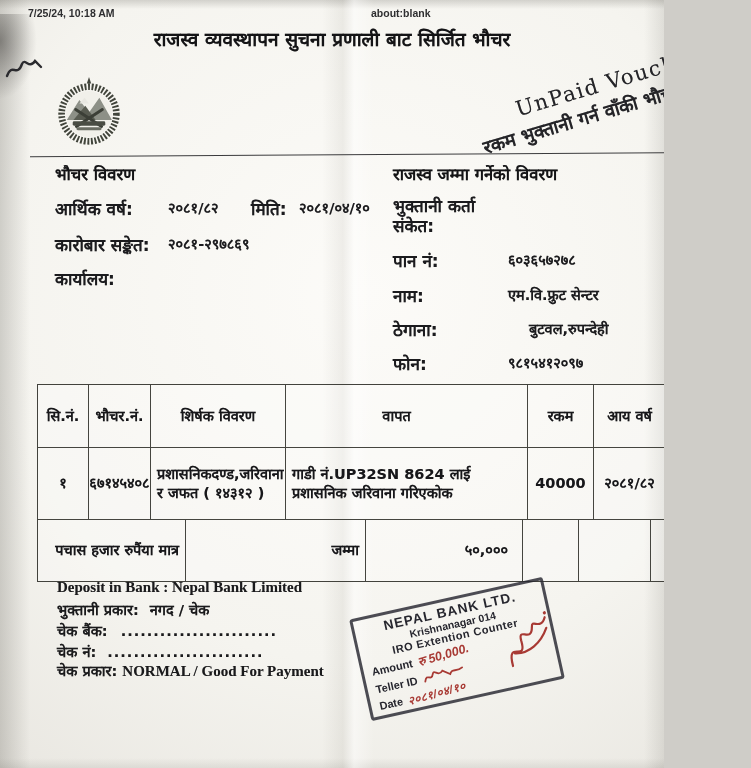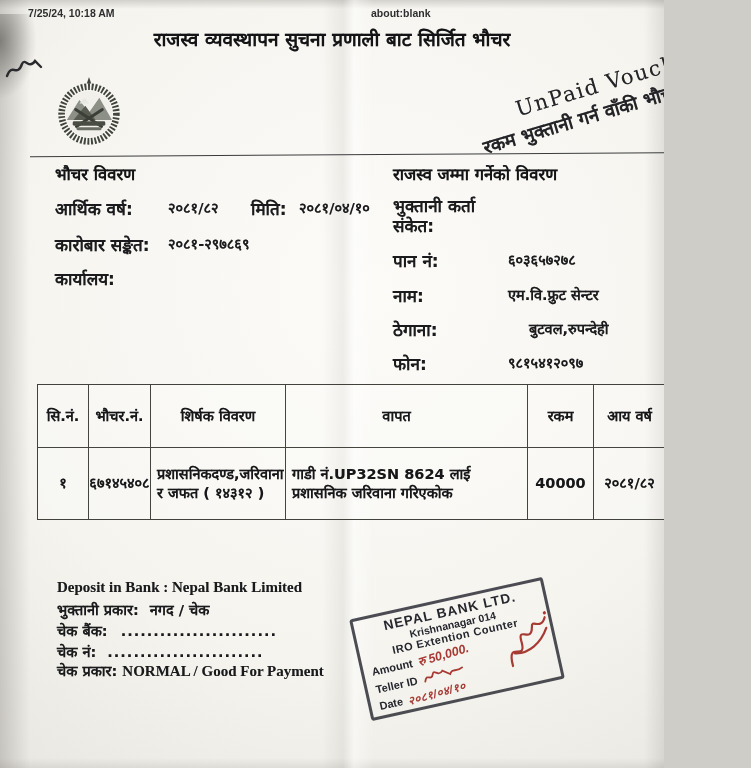--- a/index.html
+++ b/index.html
@@ -151,20 +151,28 @@
     </div>
     <div class="tr data-row">
       <div class="td c1 ctr ink">१</div>
       <div class="td c2 ctr ink">६७१४५४०८</div>
       <div class="td c3 lft ink">प्रशासनिकदण्ड,जरिवाना र जफत ( १४३१२ )</div>
       <div class="td c4 lft ink">गाडी नं.UP32SN 8624 लाई प्रशासनिक जरिवाना गरिएकोक</div>
       <div class="td c5 ctr ink">40000</div>
       <div class="td c6 ctr ink">२०८१/८२</div>
       <div class="td c7 lft ink">होइन</div>
     </div>
+    <div class="tr total-row">
+      <div class="td t1 rgt ink">पचास हजार रुपैंया मात्र</div>
+      <div class="td t2 rgt ink" style="font-weight:700;">जम्मा</div>
+      <div class="td t3 rgt ink" style="padding-right:14px;">५०,०००</div>
+      <div class="td t4"></div>
+      <div class="td t5"></div>
+      <div class="td t6"></div>
+    </div>
   </div>
 
   <div class="abs foot-en ink" style="left:57px;top:579px;">Deposit in Bank : Nepal Bank Limited</div>
 
   <div class="abs" style="left:57px;top:599px;">
     <span class="foot-np ink">भुक्तानी प्रकार:</span>
     <span class="foot-np ink" style="margin-left:6px;">नगद / चेक</span>
   </div>
 
   <div class="abs" style="left:57px;top:641px;">

